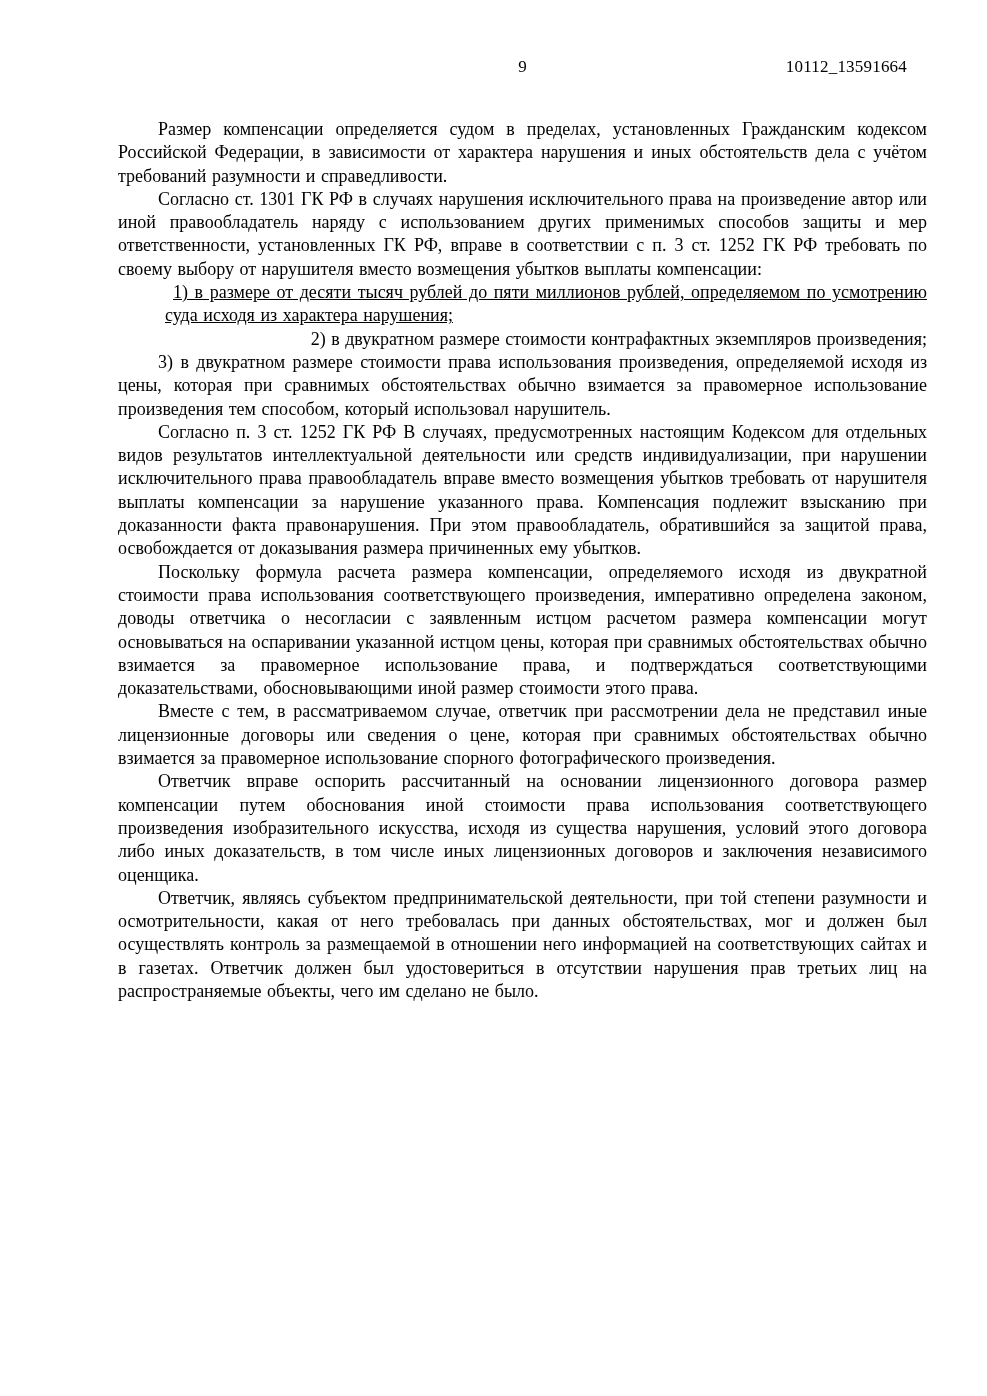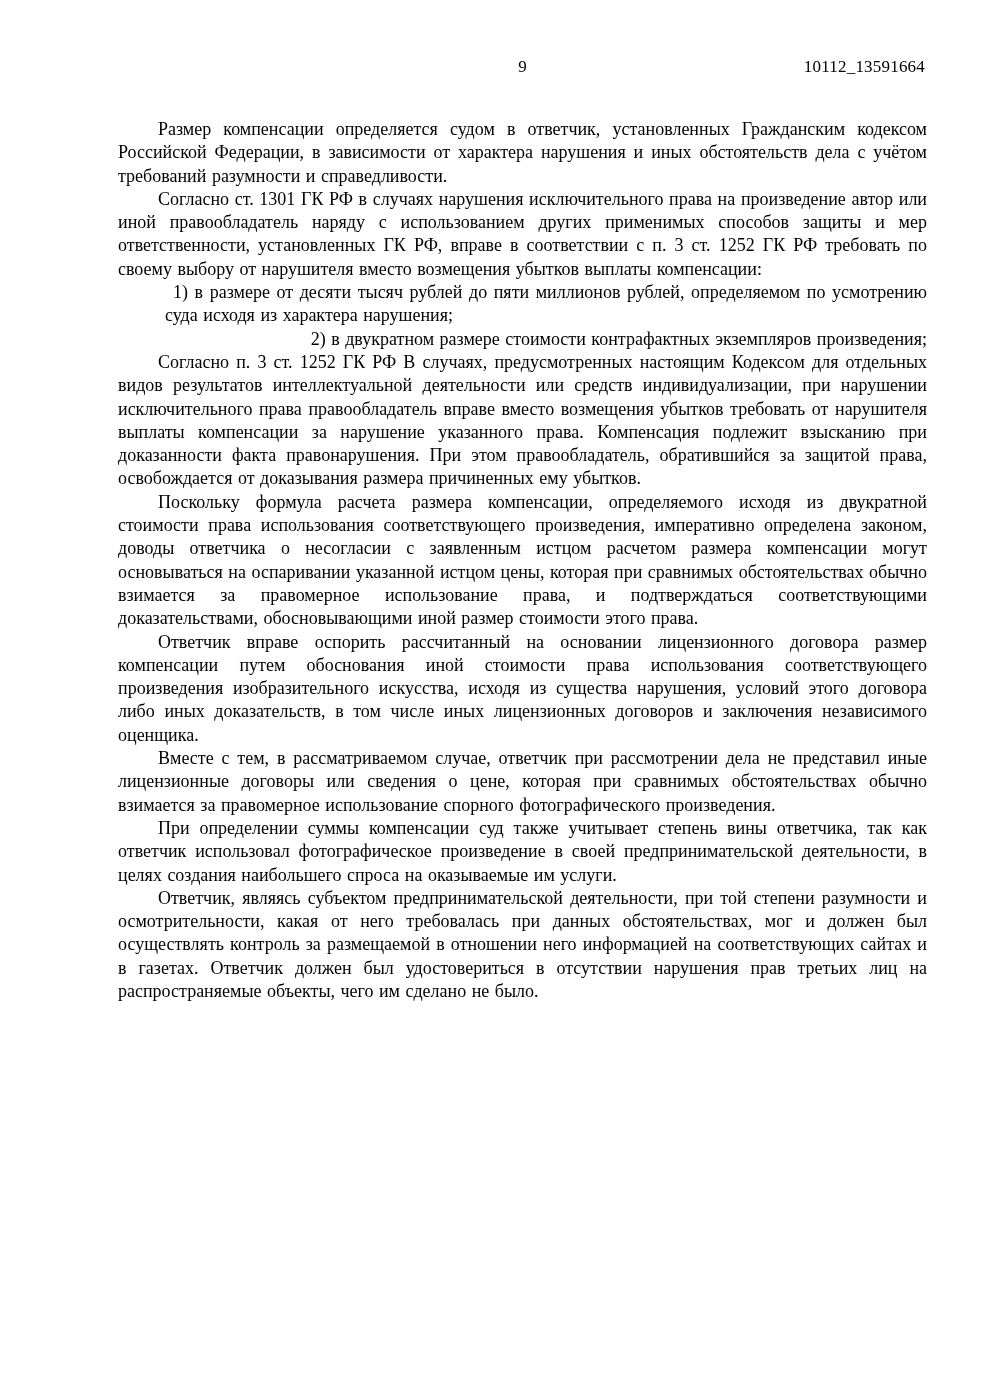--- a/index.html
+++ b/index.html
@@ -30,21 +30,21 @@
     font-size: 17px;
     line-height: 22px;
   }
   .page-num {
     position: absolute;
     left: 50%;
     transform: translateX(-50%);
   }
   .doc-id {
     position: absolute;
-    right: 2px;
+    right: 20px;
     letter-spacing: 0.2px;
   }
   .body-text {
     margin-top: 40px;
     font-size: 18px;
     line-height: 23.3px;
   }
   .body-text p {
     margin: 0;
     padding: 0;
@@ -53,45 +53,46 @@
   
   .para {
     text-align: justify;
     text-indent: 40px;
   }
   
   .list-wrap {
     margin-left: 47px !important;
     text-indent: 8px;
     text-align: justify;
+    text-decoration: underline;
   }
   
   .list-single {
     margin-left: 47px !important;
     text-align: right;
   }
 </style>
 </head>
 <body>
 
 <div class="page">
   <div class="content">
 
     <header class="doc-header">
       <span class="page-num">9</span>
       <span class="doc-id">10112_13591664</span>
     </header>
 
     <main class="body-text" id="paragraphs">
-        <p class="para">Размер компенсации определяется судом в ответчик, установленных Гражданским кодексом Российской Федерации, в зависимости от характера нарушения и иных обстоятельств дела с учётом требований разумности и справедливости.</p>
+        <p class="para">Размер компенсации определяется судом в пределах, установленных Гражданским кодексом Российской Федерации, в зависимости от характера нарушения и иных обстоятельств дела с учётом требований разумности и справедливости.</p>
         <p class="para">Согласно ст. 1301 ГК РФ в случаях нарушения исключительного права на произведение автор или иной правообладатель наряду с использованием других применимых способов защиты и мер ответственности, установленных ГК РФ, вправе в соответствии с п. 3 ст. 1252 ГК РФ требовать по своему выбору от нарушителя вместо возмещения убытков выплаты компенсации:</p>
         <p class="list-wrap">1)  в размере от десяти тысяч рублей до пяти миллионов рублей, определяемом по усмотрению суда исходя из характера нарушения;</p>
         <p class="list-single">2) в двукратном размере стоимости контрафактных экземпляров произведения;</p>
+        <p class="para">3)  в двукратном размере стоимости права использования произведения, определяемой исходя из цены, которая при сравнимых обстоятельствах обычно взимается за правомерное использование произведения тем способом, который использовал нарушитель.</p>
         <p class="para">Согласно п. 3 ст. 1252 ГК РФ В случаях, предусмотренных настоящим Кодексом для отдельных видов результатов интеллектуальной деятельности или средств индивидуализации, при нарушении исключительного права правообладатель вправе вместо возмещения убытков требовать от нарушителя выплаты компенсации за нарушение указанного права. Компенсация подлежит взысканию при доказанности факта правонарушения. При этом правообладатель, обратившийся за защитой права, освобождается от доказывания размера причиненных ему убытков.</p>
         <p class="para">Поскольку формула расчета размера компенсации, определяемого исходя из двукратной стоимости права использования соответствующего произведения, императивно определена законом, доводы ответчика о несогласии с заявленным истцом расчетом размера компенсации могут основываться на оспаривании указанной истцом цены, которая при сравнимых обстоятельствах обычно взимается за правомерное использование права, и подтверждаться соответствующими доказательствами, обосновывающими иной размер стоимости этого права.</p>
+        <p class="para">Вместе с тем, в рассматриваемом случае, ответчик при рассмотрении дела не представил иные лицензионные договоры или сведения о цене, которая при сравнимых обстоятельствах обычно взимается за правомерное использование спорного фотографического произведения.</p>
         <p class="para">Ответчик вправе оспорить рассчитанный на основании лицензионного договора размер компенсации путем обоснования иной стоимости права использования соответствующего произведения изобразительного искусства, исходя из существа нарушения, условий этого договора либо иных доказательств, в том числе иных лицензионных договоров и заключения независимого оценщика.</p>
-        <p class="para">Вместе с тем, в рассматриваемом случае, ответчик при рассмотрении дела не представил иные лицензионные договоры или сведения о цене, которая при сравнимых обстоятельствах обычно взимается за правомерное использование спорного фотографического произведения.</p>
-        <p class="para">При определении суммы компенсации суд также учитывает степень вины ответчика, так как ответчик использовал фотографическое произведение в своей предпринимательской деятельности, в целях создания наибольшего спроса на оказываемые им услуги.</p>
         <p class="para">Ответчик, являясь субъектом предпринимательской деятельности, при той степени разумности и осмотрительности, какая от него требовалась при данных обстоятельствах, мог и должен был осуществлять контроль за размещаемой в отношении него информацией на соответствующих сайтах и в газетах. Ответчик должен был удостовериться в отсутствии нарушения прав третьих лиц на распространяемые объекты, чего им сделано не было.</p>
       </main>
 
   </div>
 </div>
 
 </body></html>

